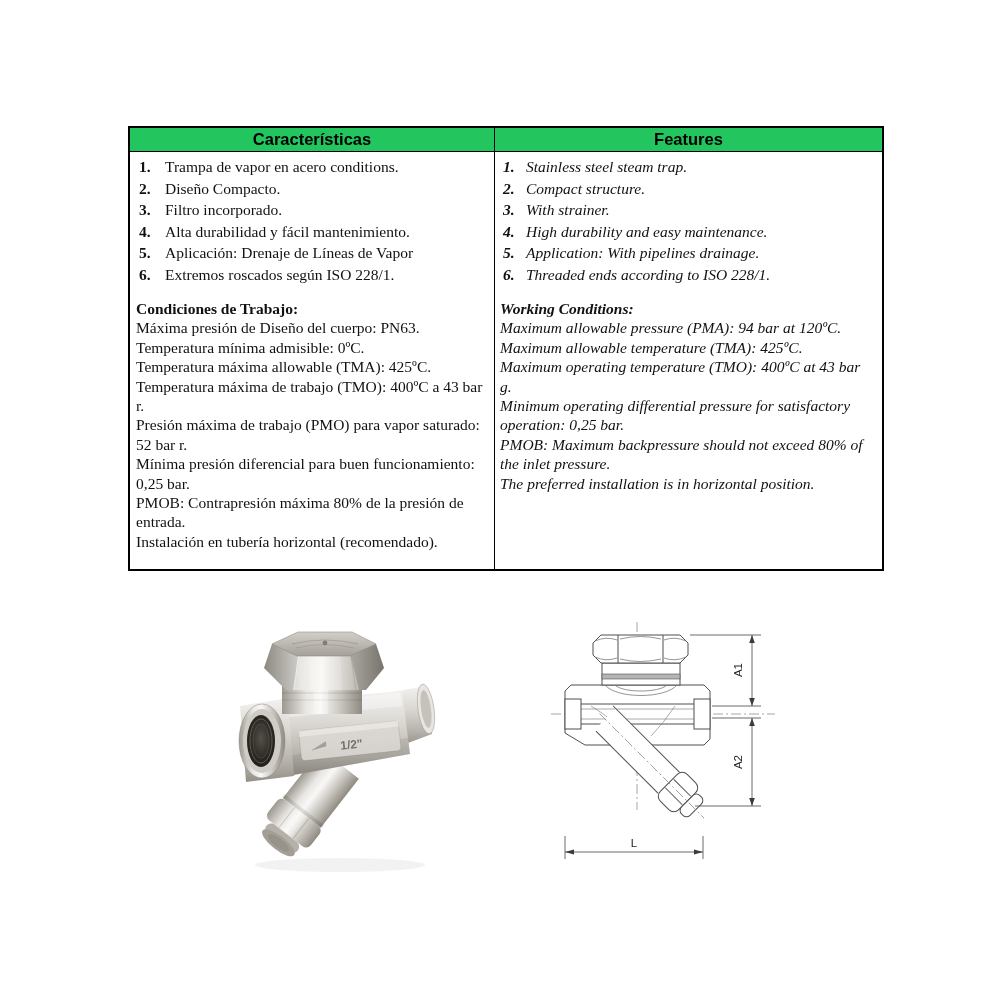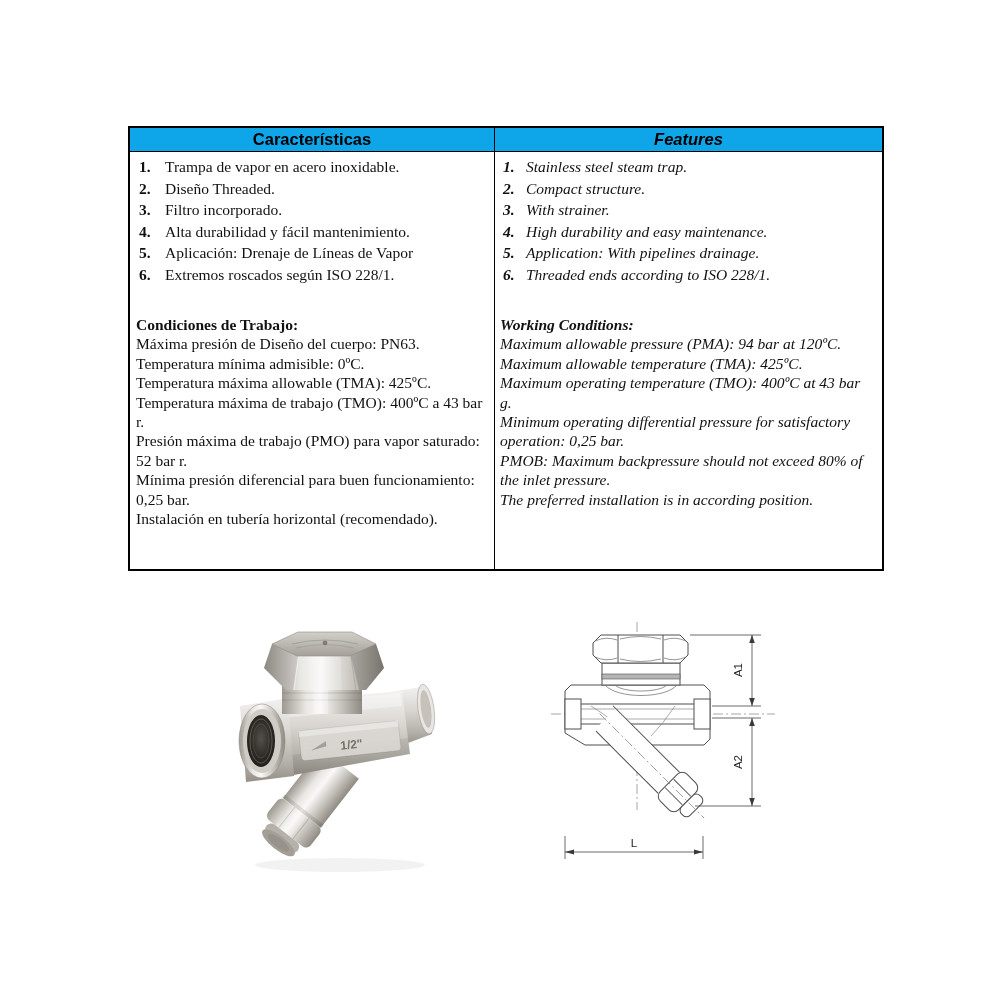--- a/index.html
+++ b/index.html
@@ -1,33 +1,33 @@
 <!DOCTYPE html>
 <html><head>
 <meta charset="utf-8">
 <style>
   html,body{margin:0;padding:0;background:#fff;}
   .canvas{position:relative;width:1000px;height:1000px;background:#ffffff;overflow:hidden;
           font-family:"Liberation Serif",serif;color:#111;}
   
   .spec-table{position:absolute;left:128px;top:126px;width:756px;border:2px solid #000;background:#fff;box-sizing:border-box;}
   .header-row{display:flex;border-bottom:1.5px solid #000;}
-  .hcell{box-sizing:border-box;background:#0ea5e9;font-family:"Liberation Sans",sans-serif;
+  .hcell{box-sizing:border-box;background:#22c55e;font-family:"Liberation Sans",sans-serif;
          font-weight:bold;font-size:16.5px;line-height:20px;text-align:center;padding:1px 0 2px 0;color:#000;}
   .hcell.es{width:365px;border-right:1.5px solid #000;}
-  .hcell.en{flex:1;font-style:italic;}
+  .hcell.en{flex:1;}
   .body-row{display:flex;height:417px;}
   .bcell{box-sizing:border-box;padding:4px 6px 0 6px;font-size:15.5px;overflow:hidden;}
   .bcell.es{width:365px;border-right:1.5px solid #000;}
   .bcell.en{flex:1;font-style:italic;padding-left:5px;padding-right:13px;}
   .feat{display:flex;line-height:21.5px;}
   .feat .num{flex:none;width:29px;font-weight:bold;padding-left:3px;box-sizing:border-box;}
   .bcell.en .feat .num{width:26px;}
   .feat .itext{flex:1;}
-  .working{margin-top:30px;line-height:19.4px;}
+  .working{margin-top:14px;line-height:19.4px;}
   .wtitle{font-weight:bold;}
   
   .photo-wrap{position:absolute;left:222px;top:606px;width:240px;height:268px;}
   .draw-wrap{position:absolute;left:543px;top:610px;width:245px;height:260px;}
   svg{display:block;}
   svg text{font-family:"Liberation Sans",sans-serif;}
   .ln{stroke:#4f4f4f;fill:none;stroke-width:1;}
   .thin{stroke:#7a7a7a;fill:none;stroke-width:0.8;}
   .cl{stroke:#8f8f8f;fill:none;stroke-width:0.8;stroke-dasharray:10 3 2 3;}
   .dim{stroke:#5a5a5a;fill:none;stroke-width:0.9;}
@@ -42,25 +42,25 @@
   <div class="spec-table">
     <div class="header-row">
       <div class="hcell es">Características</div>
       <div class="hcell en">Features</div>
     </div>
     <div class="body-row">
 
       <div class="bcell es">
         <div class="feat">
             <span class="num">1.</span>
-            <span class="itext">Trampa de vapor en acero inoxidable.</span>
+            <span class="itext">Trampa de vapor en acero conditions.</span>
           </div>
         <div class="feat">
             <span class="num">2.</span>
-            <span class="itext">Diseño Threaded.</span>
+            <span class="itext">Diseño Compacto.</span>
           </div>
         <div class="feat">
             <span class="num">3.</span>
             <span class="itext">Filtro incorporado.</span>
           </div>
         <div class="feat">
             <span class="num">4.</span>
             <span class="itext">Alta durabilidad y fácil mantenimiento.</span>
           </div>
         <div class="feat">
@@ -72,20 +72,21 @@
             <span class="itext">Extremos roscados según ISO 228/1.</span>
           </div>
         <div class="working">
           <div class="wtitle">Condiciones de Trabajo:</div>
           <div class="wline">Máxima presión de Diseño del cuerpo: PN63.</div>
           <div class="wline">Temperatura mínima admisible: 0ºC.</div>
           <div class="wline">Temperatura máxima allowable (TMA): 425ºC.</div>
           <div class="wline">Temperatura máxima de trabajo (TMO): 400ºC a 43 bar r.</div>
           <div class="wline">Presión máxima de trabajo (PMO) para vapor saturado: 52 bar r.</div>
           <div class="wline">Mínima presión diferencial para buen funcionamiento: 0,25 bar.</div>
+          <div class="wline">PMOB: Contrapresión máxima 80% de la presión de entrada.</div>
           <div class="wline">Instalación en tubería horizontal (recomendado).</div>
         </div>
       </div>
 
       <div class="bcell en">
         <div class="feat">
             <span class="num">1.</span>
             <span class="itext">Stainless steel steam trap.</span>
           </div>
         <div class="feat">
@@ -108,21 +109,21 @@
             <span class="num">6.</span>
             <span class="itext">Threaded ends according to ISO 228/1.</span>
           </div>
         <div class="working">
           <div class="wtitle">Working Conditions:</div>
           <div class="wline">Maximum allowable pressure (PMA): 94 bar at 120ºC.</div>
           <div class="wline">Maximum allowable temperature (TMA): 425ºC.</div>
           <div class="wline">Maximum operating temperature (TMO): 400ºC at 43 bar g.</div>
           <div class="wline">Minimum operating differential pressure for satisfactory operation: 0,25 bar.</div>
           <div class="wline">PMOB: Maximum backpressure should not exceed 80% of the inlet pressure.</div>
-          <div class="wline">The preferred installation is in according position.</div>
+          <div class="wline">The preferred installation is in horizontal position.</div>
         </div>
       </div>
 
     </div>
   </div>
 
   <div class="photo-wrap">
     <svg viewBox="0 0 240 268" width="240" height="268">
       <defs>
         <linearGradient id="mh" x1="0" y1="0" x2="1" y2="0">

